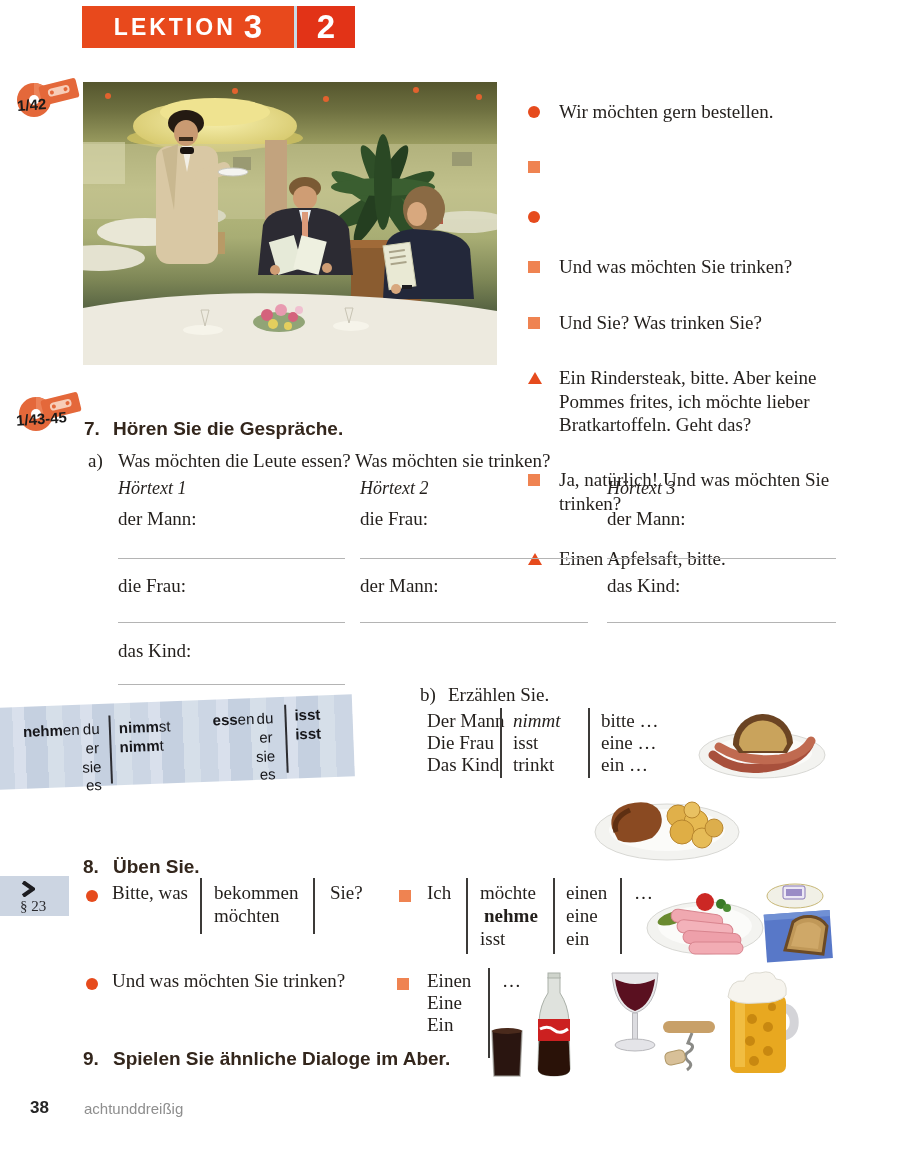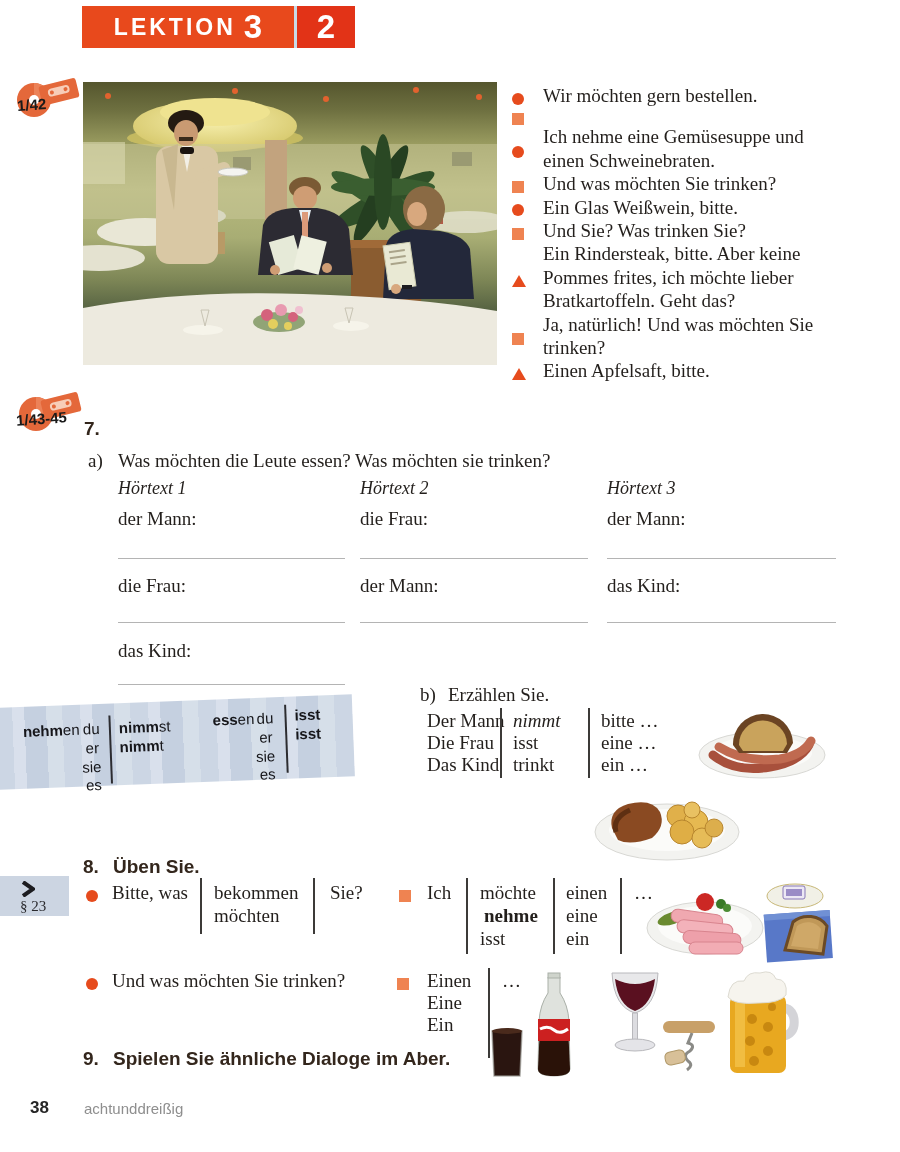--- a/index.html
+++ b/index.html
@@ -12,21 +12,21 @@
   .banner-div{width:3px;background:#c8dbe8;}
   .banner-right{background:#e23317;width:58px;display:flex;align-items:center;justify-content:center;}
   .banner .word{color:#fff;font-family:"Liberation Sans",sans-serif;font-weight:bold;
                 font-size:23px;letter-spacing:3px;}
   .banner .num{color:#fff;font-family:"Liberation Sans",sans-serif;font-weight:bold;font-size:33px;}
   
   .audio-label{position:absolute;font-family:"Liberation Sans",sans-serif;font-weight:bold;
                font-size:15px;color:#1a1a1a;transform:rotate(-4deg);}
   
   .dialogue{position:absolute;left:512px;top:84px;width:375px;display:flex;flex-direction:column;}
-  .dlg-item{display:flex;align-items:center;margin:0;}
+  .dlg-item{display:flex;align-items:flex-start;margin:16px;}
   .blt{flex:0 0 31px;margin-top:6px;}
   .blt-circle i{display:block;width:12px;height:12px;border-radius:50%;background:#e64b1d;}
   .blt-square i{display:block;width:12px;height:12px;background:#ef8351;}
   .blt-tri i{display:block;width:0;height:0;border-left:7px solid transparent;
              border-right:7px solid transparent;border-bottom:12px solid #e64b1d;}
   .dlg-text{font-size:19px;line-height:23.4px;white-space:pre-line;}
   
   .h-num,.h-title{position:absolute;font-family:"Liberation Sans",sans-serif;font-weight:bold;
                   font-size:19px;color:#33261c;}
   .serif{position:absolute;font-size:19px;}
@@ -203,34 +203,26 @@
       </div>
     <div class="dlg-item">
       <span class="blt blt-square">
           <i></i>
         </span>
       </div>
     <div class="dlg-item">
       <span class="blt blt-circle">
           <i></i>
         </span>
-      <span class="dlg-text">Ich nehme eine Gemüsesuppe und
-einen Schweinebraten.</span>
       </div>
     <div class="dlg-item">
       <span class="blt blt-square">
           <i></i>
         </span>
       <span class="dlg-text">Und was möchten Sie trinken?</span>
-      </div>
-    <div class="dlg-item">
-      <span class="blt blt-circle">
-          <i></i>
-        </span>
-      <span class="dlg-text">Ein Glas Weißwein, bitte.</span>
       </div>
     <div class="dlg-item">
       <span class="blt blt-square">
           <i></i>
         </span>
       <span class="dlg-text">Und Sie? Was trinken Sie?</span>
       </div>
     <div class="dlg-item">
       <span class="blt blt-tri">
           <i></i>
@@ -261,20 +253,21 @@
     <g transform="rotate(-14 46 18)">
       <rect x="28" y="8" width="38" height="20" rx="3" fill="#e4683a"></rect>
       <rect x="36" y="13" width="22" height="8" rx="4" fill="#f7cdb8"></rect>
       <circle cx="40" cy="17" r="2" fill="#e4683a"></circle>
       <circle cx="54" cy="17" r="2" fill="#e4683a"></circle>
     </g>
   </svg>
   <span class="audio-label" style="left:16px;top:410px;">1/43-45</span>
 
   <span class="h-num" style="left:84px;top:418px;">7.</span>
+  <span class="h-title" style="left:113px;top:418px;">Hören Sie die Gespräche.</span>
   <span class="serif" style="left:88px;top:450px;">a)</span>
   <span class="serif" style="left:118px;top:450px;">Was möchten die Leute essen? Was möchten sie trinken?</span>
 
   <span class="serif-i" style="left:118px;top:478px;">Hörtext 1</span>
   <span class="serif-i" style="left:360px;top:478px;">Hörtext 2</span>
   <span class="serif-i" style="left:607px;top:478px;">Hörtext 3</span>
 
   <span class="serif" style="left:118px;top:508px;">der Mann:</span>
   <span class="serif" style="left:360px;top:508px;">die Frau:</span>
   <span class="serif" style="left:607px;top:508px;">der Mann:</span>

